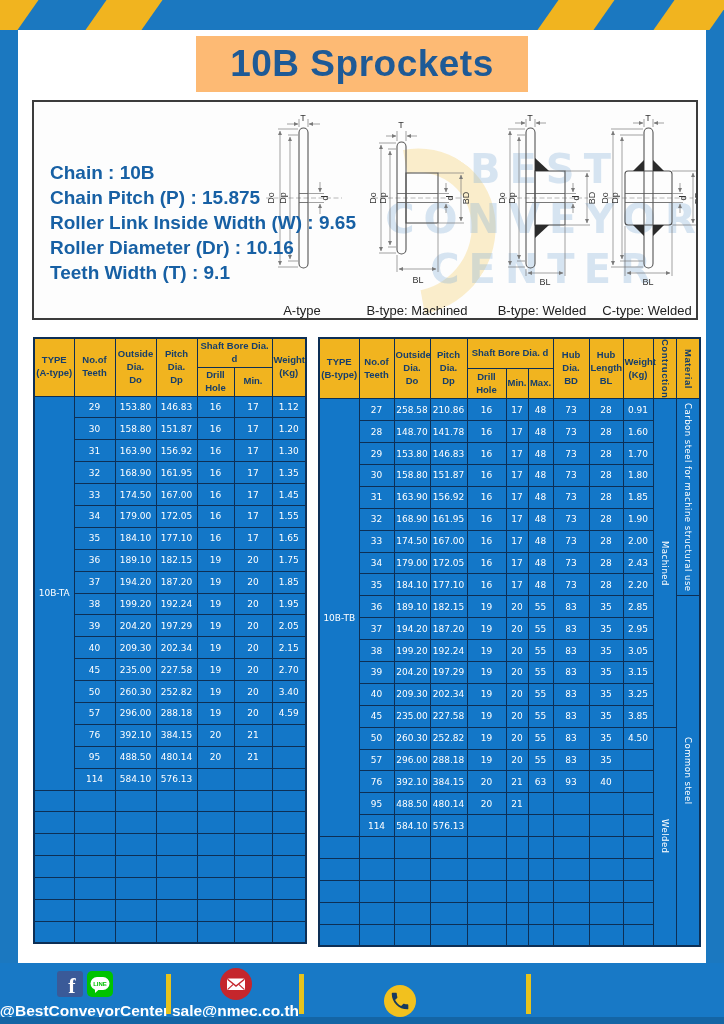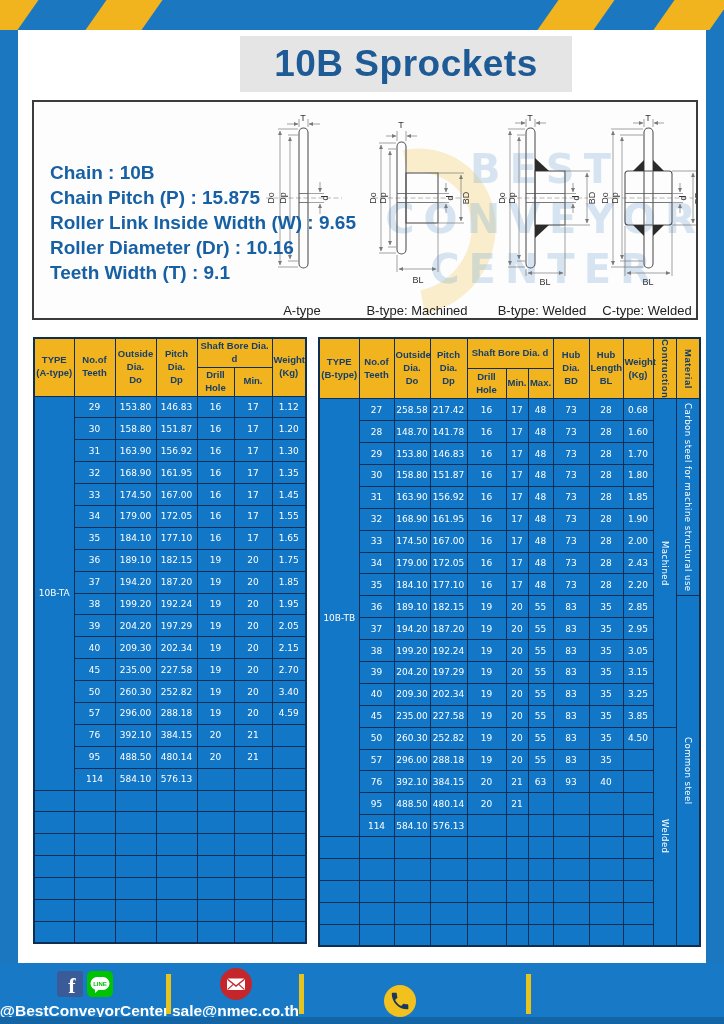--- a/index.html
+++ b/index.html
@@ -9,22 +9,22 @@
     overflow:hidden; font-family:"Liberation Sans", sans-serif; margin:0 auto;
   }
   
   .top-bar { position:absolute; top:0; left:0; width:724px; height:30px; background:#1b78c0; overflow:hidden; }
   .stripe { position:absolute; top:-6px; height:42px; width:56px; background:#f1b41f; transform:skewX(-35deg); }
   .stripe.s1{ left:-28px; } .stripe.s2{ left:96px; } .stripe.s3{ left:548px; } .stripe.s4{ left:664px; }
   .frame-side { position:absolute; top:30px; width:18px; height:933px; background:#1b78c0; }
   .frame-left{ left:0; } .frame-right{ left:706px; }
 
   
-  .title-banner { position:absolute; left:196px; top:36px; width:332px; height:56px; background:#e5e5e5;
-    display:flex; align-items:center; justify-content:center;margin-left:44px; }
+  .title-banner { position:absolute; left:196px; top:36px; width:332px; height:56px; background:#fdba74;
+    display:flex; align-items:center; justify-content:center; }
   .title-banner span { font-size:37px; font-weight:800; color:#1e5a96; letter-spacing:0.5px; }
 
   
   .spec-panel { position:absolute; left:32px; top:100px; width:666px; height:220px; background:#fdfdfd;
     border:2px solid #3c3c3c; overflow:hidden; }
   .spec-lines { position:absolute; left:16px; top:58px; z-index:2; }
   .spec-line { font-size:19px; font-weight:bold; color:#1760a4; line-height:25px; white-space:nowrap; }
   .watermark { position:absolute; left:330px; top:42px; width:330px; text-align:center; z-index:0;margin-left:16px; }
   .watermark div { font-family:"DejaVu Sans", sans-serif; font-size:40px; font-weight:800;
     letter-spacing:9px; line-height:50px; color:rgba(125,172,214,0.30); }
@@ -541,27 +541,27 @@
             <th>Drill Hole</th>
             <th>Min.</th>
             <th>Max.</th>
           </tr>
         </thead>
         <tbody>
           <tr>
             <td class="type-cell" rowspan="20">10B-TB</td>
             <td>27</td>
             <td>258.58</td>
-            <td>217.42</td>
+            <td>210.86</td>
             <td>16</td>
             <td>17</td>
             <td>48</td>
             <td>73</td>
             <td>28</td>
-            <td>0.68</td>
+            <td>0.91</td>
             <td class="vert span-cell" rowspan="15">Machined</td>
             <td class="vert span-cell" rowspan="9">Carbon steel for machine structural use</td>
           </tr>
           <tr>
             <td>28</td>
             <td>148.70</td>
             <td>141.78</td>
             <td>16</td>
             <td>17</td>
             <td>48</td>

